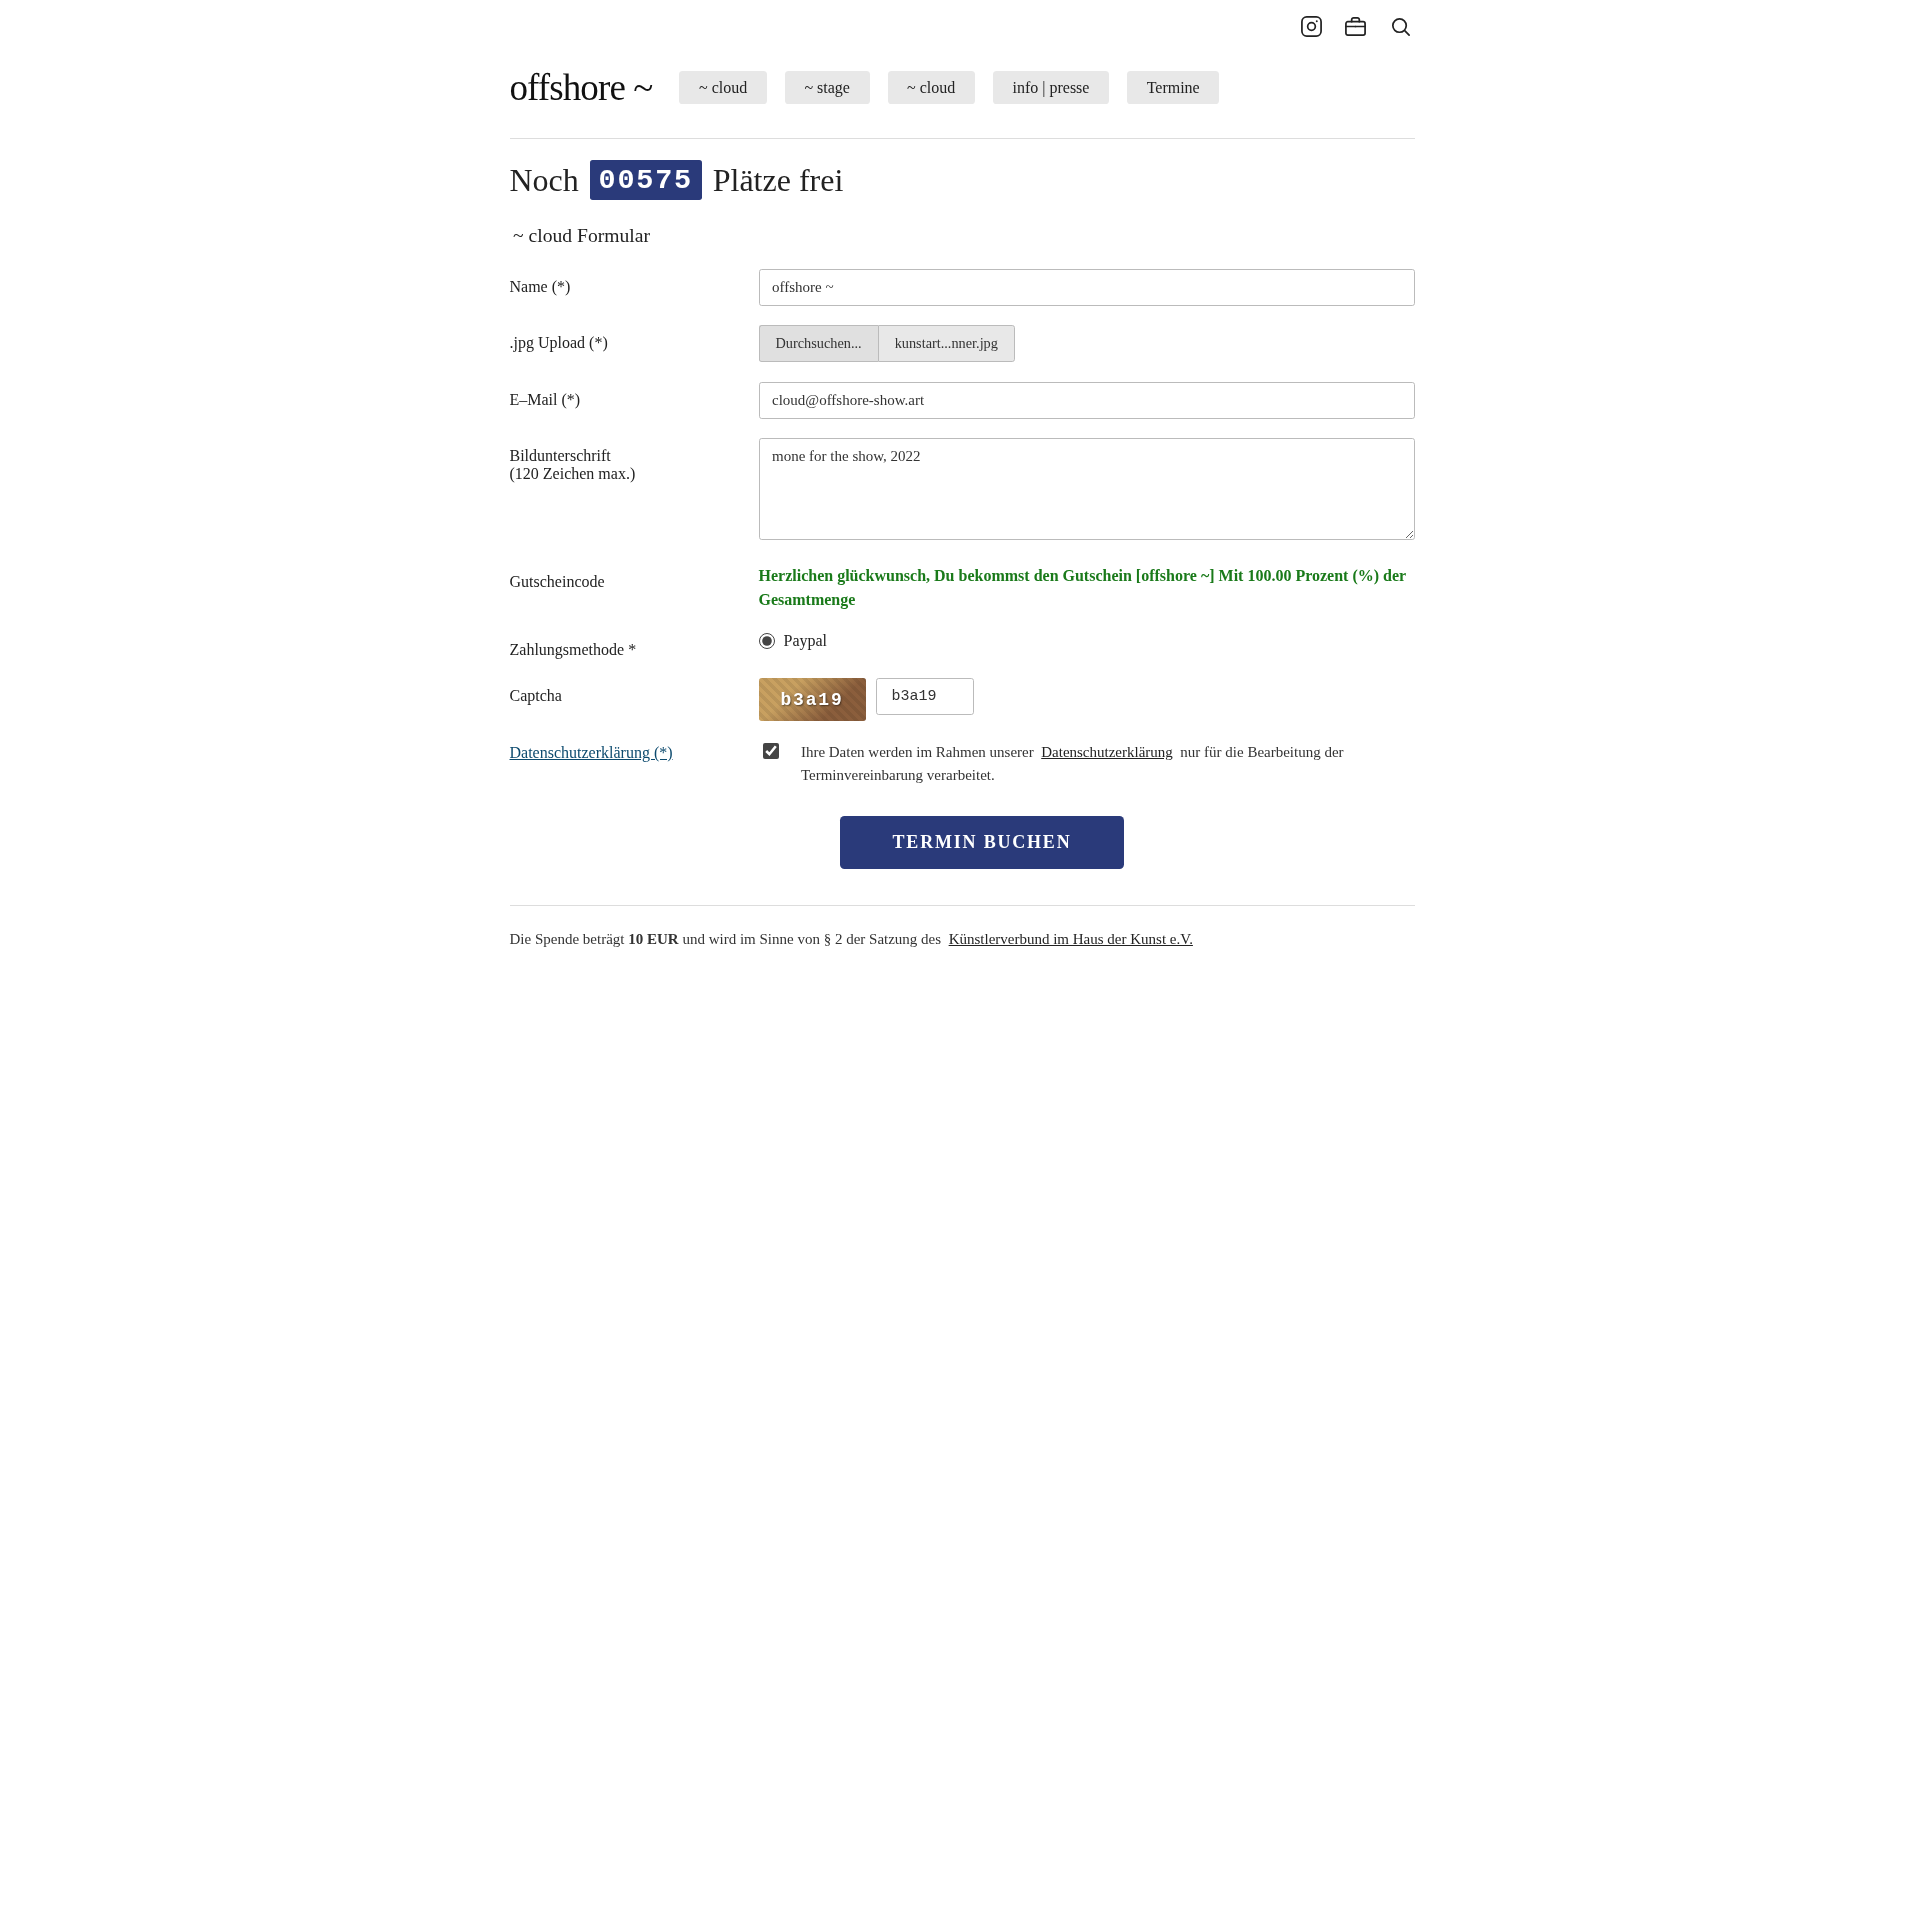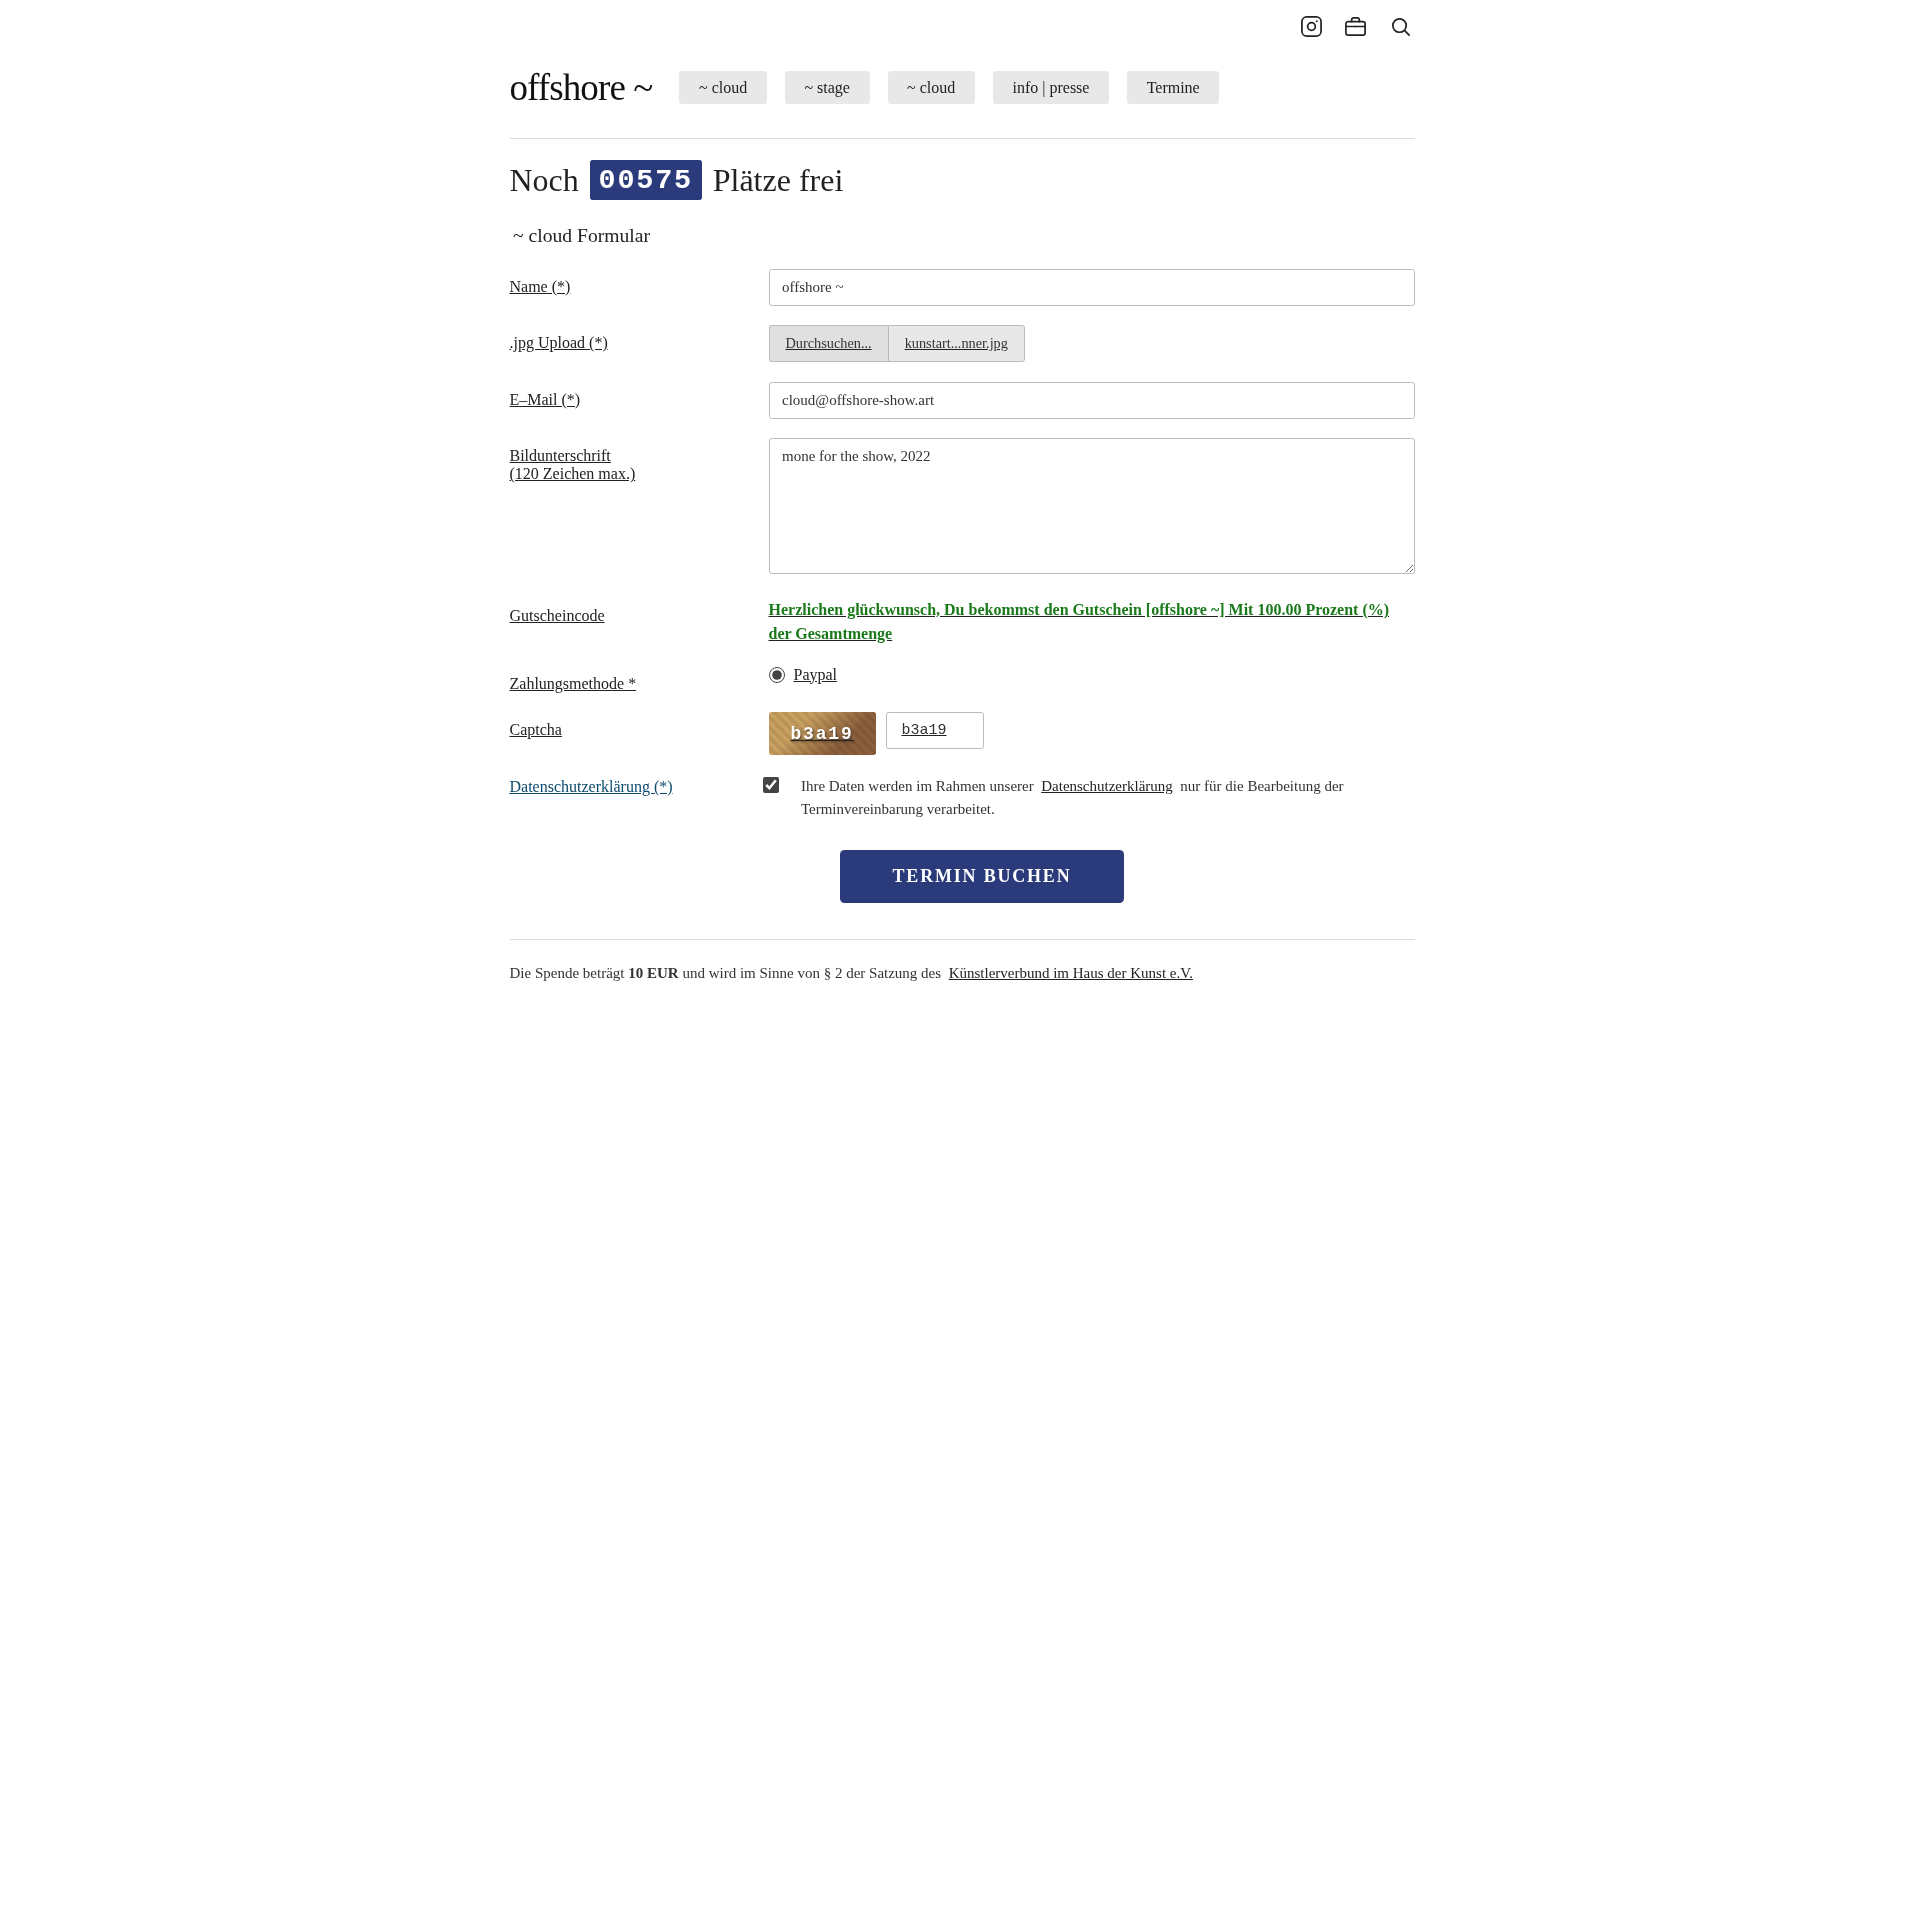--- a/index.html
+++ b/index.html
@@ -90,22 +90,21 @@
     }
 
     
     .form-container {
       width: 100%;
     }
     .form-row {
       display: flex;
       align-items: flex-start;
       margin-bottom: 19.6px;
-      gap: 27px;
-      text-decoration: underline;
+      gap: 17px;
     }
     .form-label {
       width: 232px;
       min-width: 178px;
       font-size: 16px;
       padding-top: 9px;
       color: #222;
       flex-shrink: 0;
     }
     .form-field {
@@ -123,21 +122,21 @@
     }
     .form-textarea {
       width: 100%;
       padding: 9px 12.5px;
       border: 0.9px solid #bbb;
       border-radius: 2.7px;
       font-size: 15px;
       font-family: Georgia, serif;
       color: #333;
       background: #fff;
-      height: 136px;
+      height: 102px;
       resize: vertical;
     }
     .file-upload-area {
       display: flex;
       align-items: center;
       gap: 0;
     }
     .file-browse-btn {
       padding: 9px 16px;
       background: #e0e0e0;

